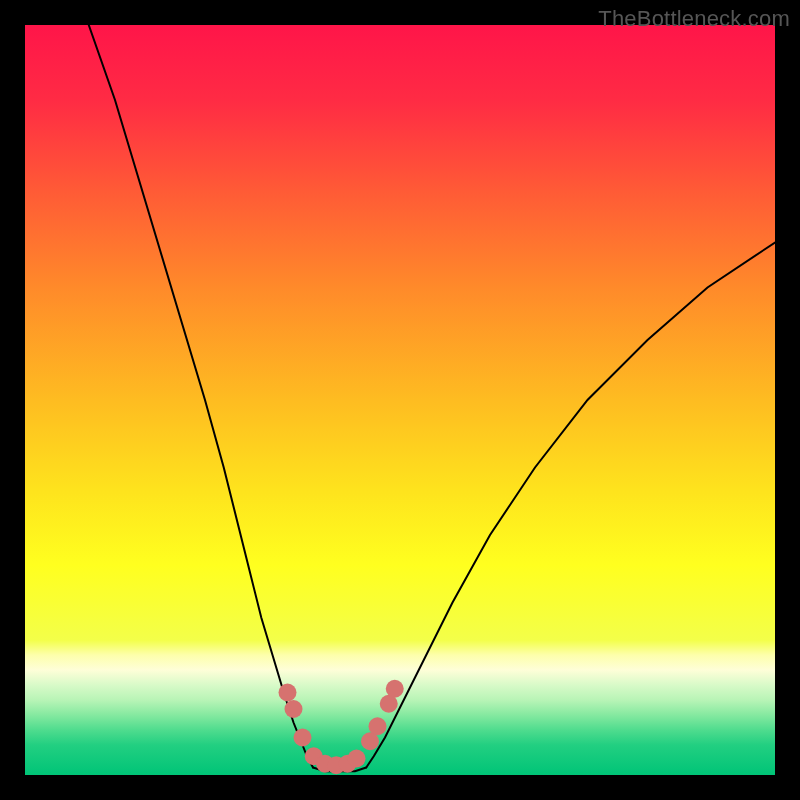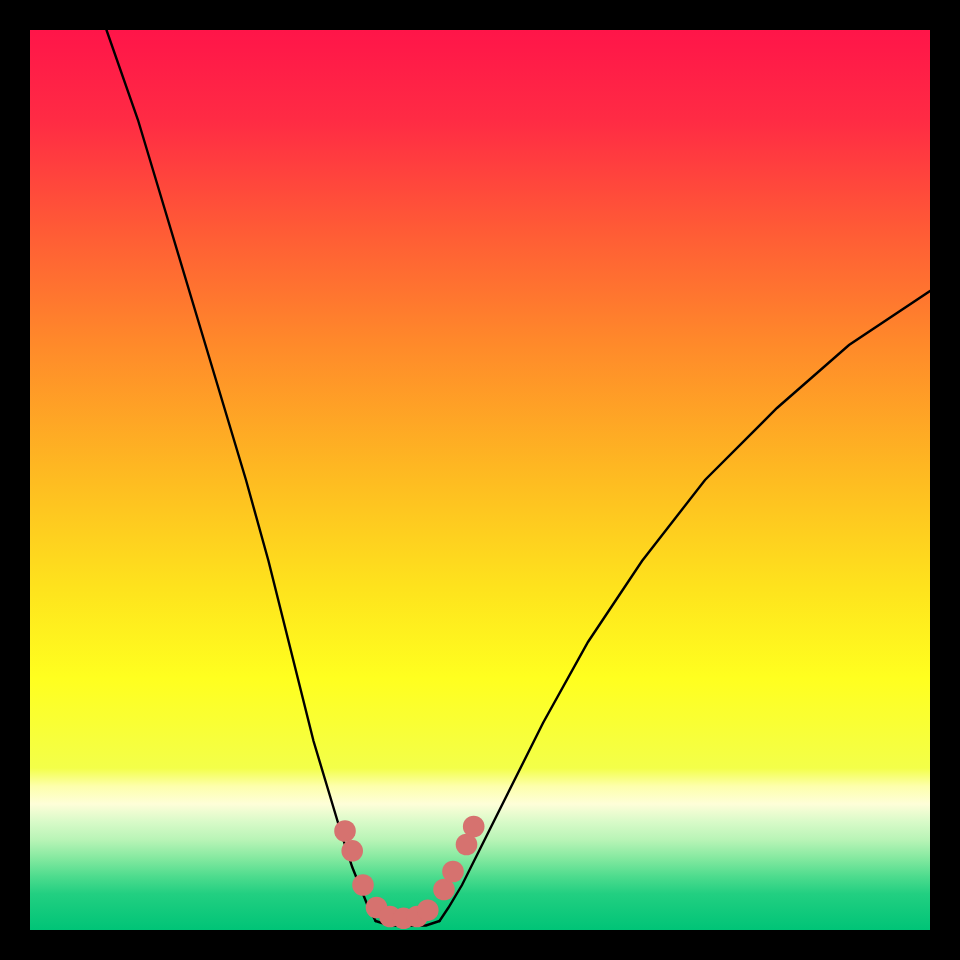--- a/index.html
+++ b/index.html
@@ -41,20 +41,21 @@
   .markers-layer {
     position: absolute;
     inset: 0;
     z-index: 6;
   }
 </style>
 </head>
 <body>
 
 <div class="frame">
+  <div class="watermark">TheBottleneck.com</div>
   <div class="plot">
     <div class="gradient" id="gradient" style="background: linear-gradient(rgb(255, 21, 73) 0%, rgb(255, 43, 68) 10%, rgb(255, 90, 54) 22%, rgb(255, 138, 42) 35%, rgb(254, 188, 33) 50%, rgb(254, 227, 29) 62%, rgb(255, 255, 31) 72%, rgb(243, 255, 73) 82%, rgb(253, 255, 171) 84%, rgb(254, 254, 216) 86%, rgb(216, 250, 200) 88%, rgb(184, 244, 182) 90%, rgb(133, 233, 160) 92%, rgb(79, 220, 142) 94%, rgb(34, 207, 129) 96%, rgb(0, 196, 119) 100%);"></div>
     <svg class="curve-layer" id="curves" viewBox="0 0 750 750" preserveAspectRatio="none">
         <path d="M 63.75 0.00 L 90.00 75.00 L 112.50 150.00 L 135.00 225.00 L 157.50 300.00 L 180.00 375.00 L 198.75 442.50 L 213.75 502.50 L 225.00 547.50 L 236.25 592.50 L 247.50 630.00 L 258.75 667.50 L 268.50 697.50 L 276.00 716.25 L 282.00 731.25 L 288.00 742.50" fill="none" stroke="#000000" stroke-width="2" stroke-linecap="round"></path>
         <path d="M 341.25 742.50 L 348.75 731.25 L 360.00 712.50 L 375.00 682.50 L 397.50 637.50 L 427.50 577.50 L 465.00 510.00 L 510.00 442.50 L 562.50 375.00 L 622.50 315.00 L 682.50 262.50 L 750.00 217.50" fill="none" stroke="#000000" stroke-width="2" stroke-linecap="round"></path>
         <path d="M 288.00 742.50 L 300.00 746.25 L 315.00 746.25 L 330.00 746.25 L 341.25 742.50" fill="none" stroke="#000000" stroke-width="2" stroke-linecap="round"></path>
       </svg>
     <svg class="markers-layer" id="markers" viewBox="0 0 750 750" preserveAspectRatio="none">
         <circle cx="262.50" cy="667.50" r="9" fill="#d6726f"></circle>
         <circle cx="268.50" cy="684.00" r="9" fill="#d6726f"></circle>

